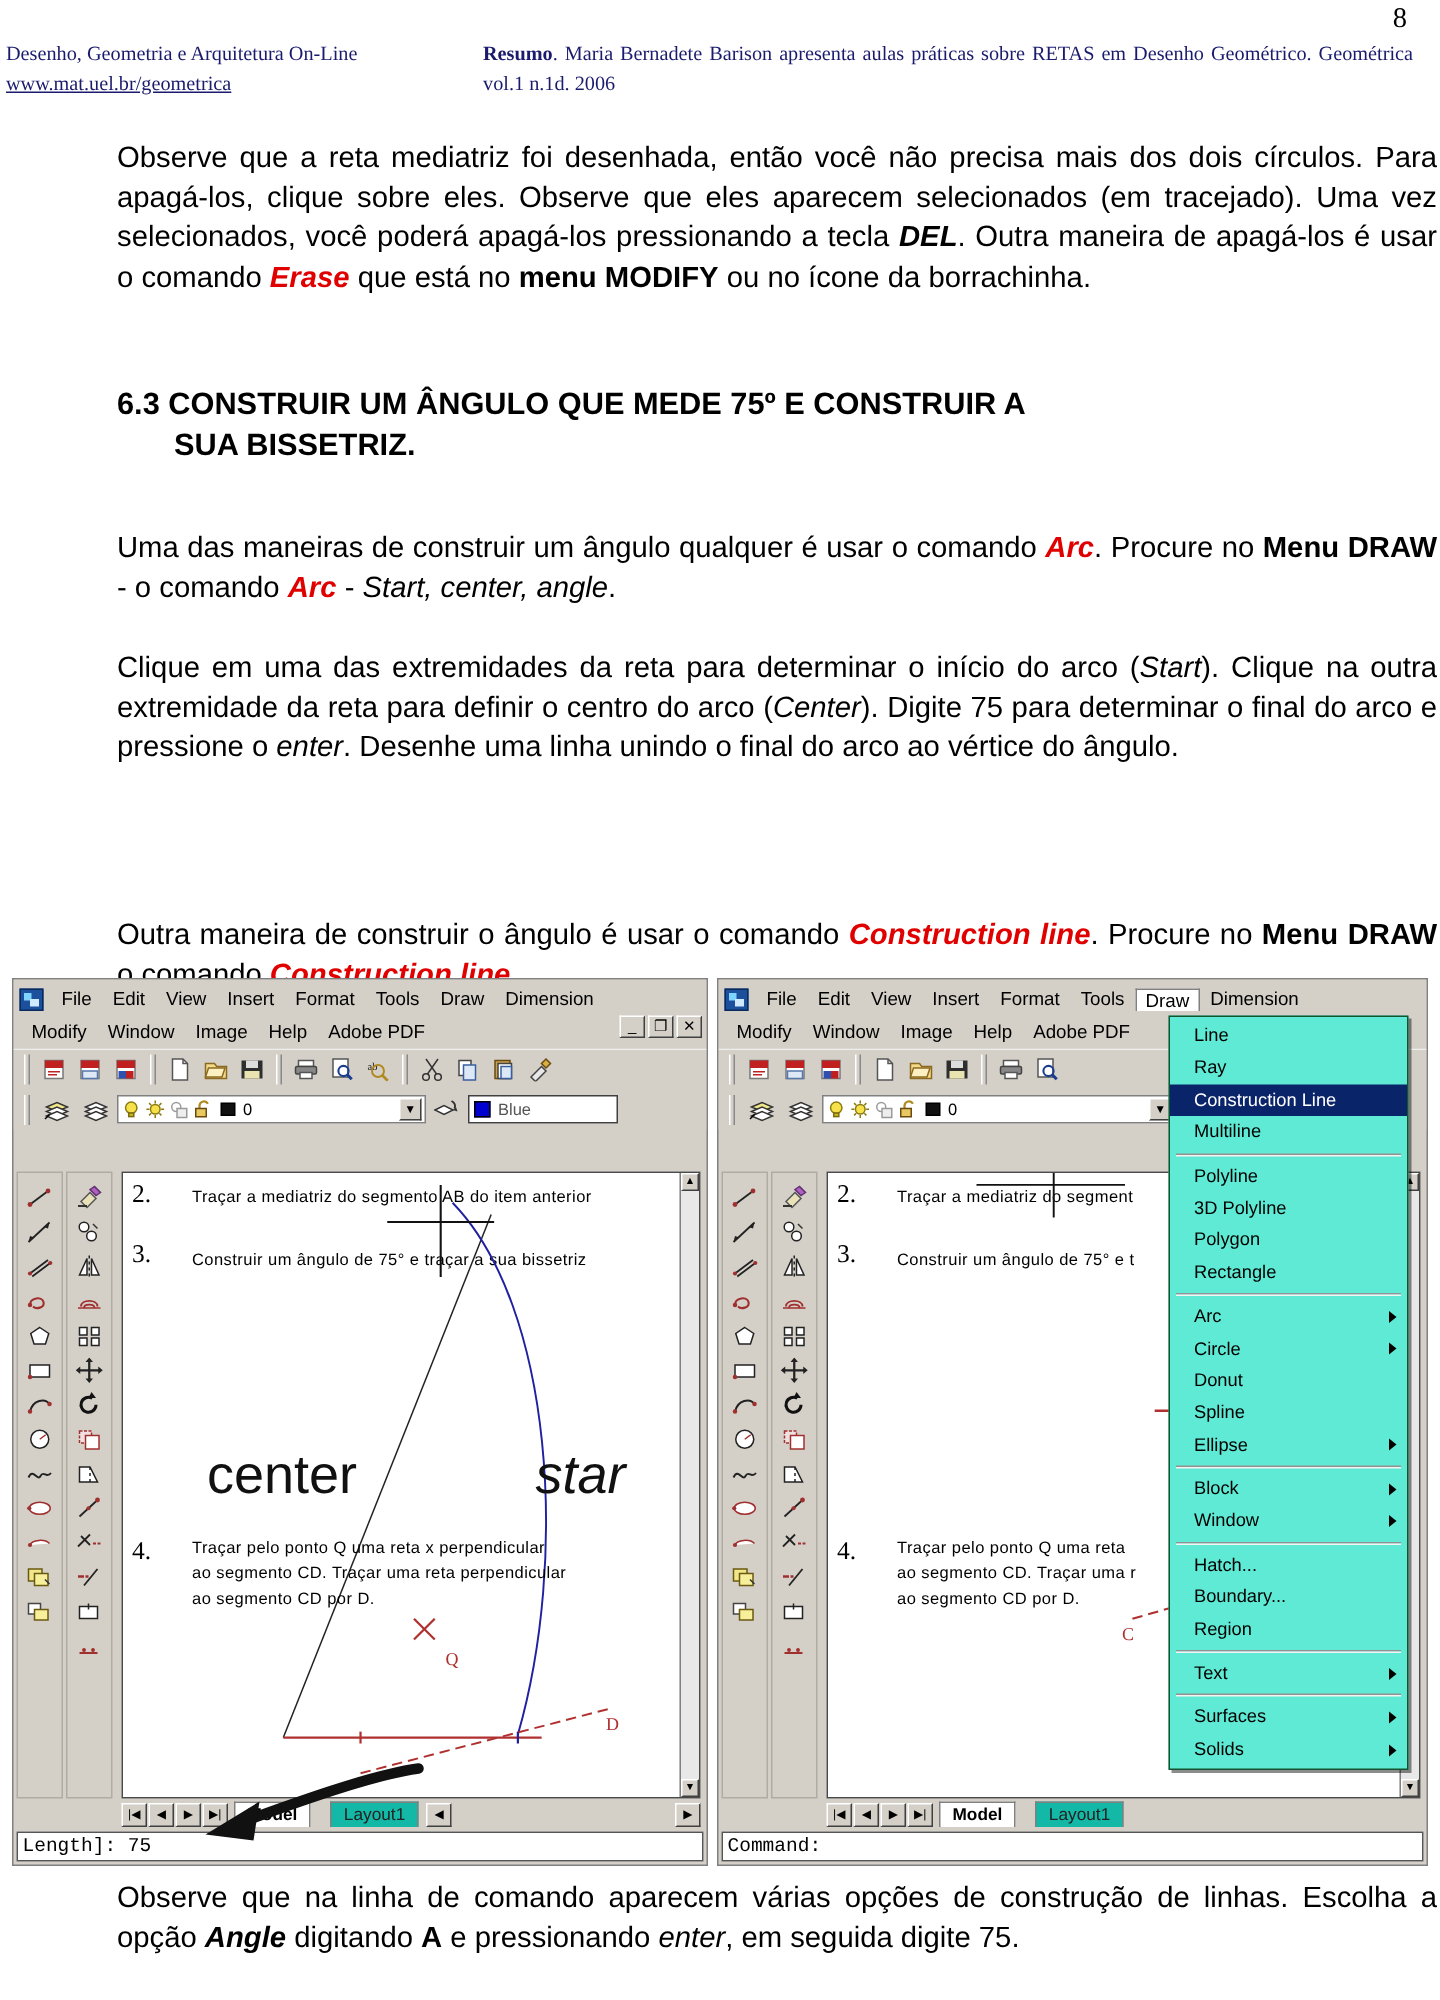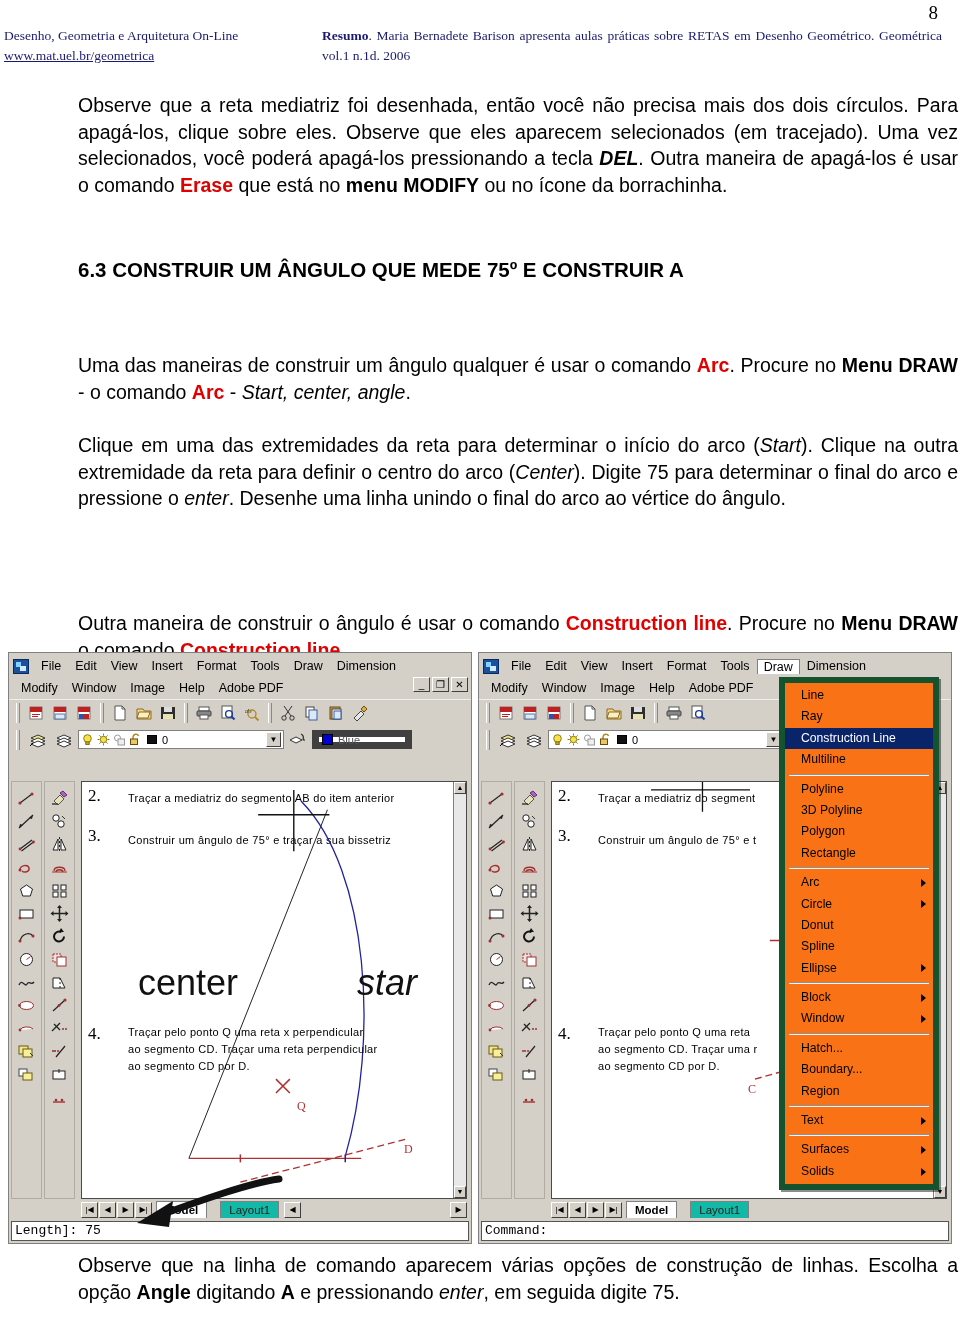--- a/index.html
+++ b/index.html
@@ -41,21 +41,21 @@
   .body-txt {
     position:absolute; left:78px; width:880px;
     font-size:19.5px;
     line-height:26.5px;
     text-align:justify;
     font-family:"Liberation Sans", sans-serif;
   }
   .body-txt b { font-weight:bold; }
   .body-txt i { font-style:italic; }
   .red { color:#e00000; }
-  .bi { font-weight:bold; }
+  .bi { font-weight:bold; font-style:italic; }
 
   #p1 { top:92px; }
   #h63 {
     position:absolute; left:78px; width:880px; top:256px;
     font-size:20.5px; font-weight:bold; line-height:27px;
   }
   #h63 .ind { display:block; padding-left:38px; }
   #p2 { top:352px; }
   #p3 { top:432px; }
   #p4 { top:566px;margin-top:44px; }
@@ -128,21 +128,21 @@
     padding-left:3px; gap:2px;
   }
   .layerbox {
     height:19px; background:#fff; border:1px solid #808080;
     display:flex; align-items:center; padding:0 2px; gap:3px;
     font-size:11px; flex:0 0 auto;
   }
   .lb-l { width:206px; }
   .lb-r { width:236px; }
   .colorbox {
-    height:19px; background:#fff; border:7px solid #404040;
+    height:19px; background:#fff; border:1px solid #404040;
     display:flex; align-items:center; padding:0 3px; gap:5px;
     font-size:11px; color:#555; width:100px;
   }
   .swatch { width:11px; height:11px; background:#0000d0; border:1px solid #000; }
   .ddarrow {
     margin-left:auto; width:15px; height:15px; background:#d4d0c8;
     border-top:1px solid #fff; border-left:1px solid #fff;
     border-right:1px solid #404040; border-bottom:1px solid #404040;
     font-size:8px; line-height:14px; text-align:center;
   }
@@ -215,21 +215,21 @@
     position:absolute; left:2px; right:2px; bottom:2px; height:20px;
     background:#fff; border:1px solid #555;
     font-family:"Liberation Mono", monospace;
     font-size:13px; line-height:18px; padding-left:3px; color:#000;
     white-space:pre;
   }
 
   
   .dropdown {
     position:absolute; left:300px; top:24px; width:160px;
-    background:#f97316; border:6px solid #14532d;
+    background:#5eead4; border:1px solid #14532d;
     box-shadow:2px 2px 0 rgba(0,0,0,.45);
     padding:2px 0;
     z-index:40;
   }
   .dd-item {
     height:21.4px; line-height:21.4px; font-size:12.2px;
     padding-left:16px; position:relative; color:#000; white-space:nowrap;
   }
   .dd-item.hl { background:#0a246a; color:#fff; }
   .dd-item .arr {
@@ -256,20 +256,21 @@
     <b>Resumo</b><span>. Maria Bernadete Barison apresenta aulas práticas sobre RETAS em Desenho Geométrico. Geométrica vol.1 n.1d. 2006</span>
   </div>
 </div>
 
 <div class="body-txt" id="p1">
   <span>Observe que a reta mediatriz foi desenhada, então você não precisa mais dos dois círculos. Para apagá-los, clique sobre eles. Observe que eles aparecem selecionados (em tracejado). Uma vez selecionados, você poderá apagá-los pressionando a tecla </span><b><i>DEL</i></b><span>. Outra maneira de apagá-los é usar o comando </span><span class="red bi">Erase</span><span> que está no </span><b>menu MODIFY</b><span> ou no ícone da borrachinha.</span>
 </div>
 
 <div id="h63">
   <span>6.3 CONSTRUIR UM ÂNGULO QUE MEDE 75º E CONSTRUIR A</span>
+  <span class="ind">SUA BISSETRIZ.</span>
 </div>
 
 <div class="body-txt" id="p2">
   <span>Uma das maneiras de construir um ângulo qualquer é usar o comando </span><span class="red bi">Arc</span><span>. Procure no </span><b>Menu DRAW</b><span> - o comando </span><span class="red bi">Arc</span><span> - </span><i>Start, center, angle</i><span>.</span>
 </div>
 
 <div class="body-txt" id="p3">
   <span>Clique em uma das extremidades da reta para determinar o início do arco (</span><i>Start</i><span>). Clique na outra extremidade da reta para definir o centro do arco (</span><i>Center</i><span>). Digite 75 para determinar o final do arco e pressione o </span><i>enter</i><span>. Desenhe uma linha unindo o final do arco ao vértice do ângulo.</span>
 </div>
 

